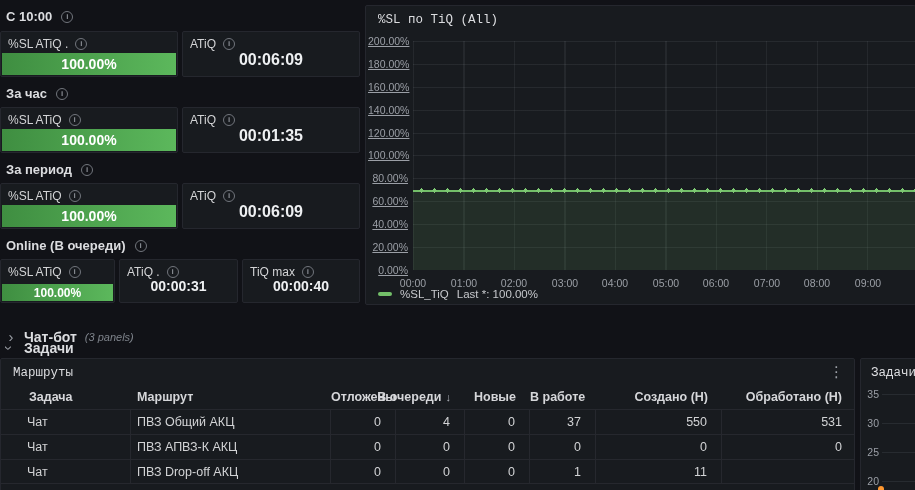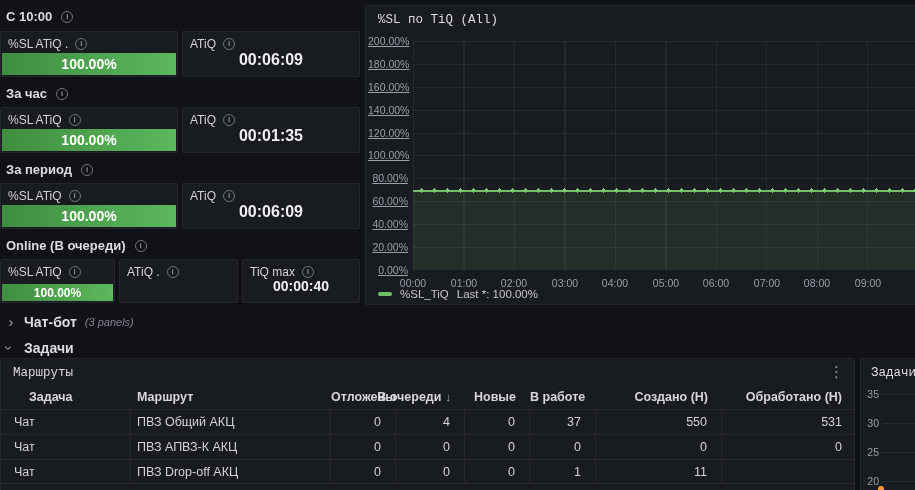--- a/index.html
+++ b/index.html
@@ -63,21 +63,21 @@
   .thead .hc{ padding-right:14px; text-align:right; white-space:nowrap; }
   .thead .hc.l1{ text-align:left; padding:0 0 0 28px; }
   .thead .hc.l2{ text-align:left; padding:0 0 0 6px; }
   .thead .sorted{ display:flex; justify-content:flex-end; align-items:center; gap:4px; }
   .sort-arrow{ color:#aeb2b9; font-size:11px; }
   .trow{ position:absolute; left:0; right:0; height:25px; font-size:12.5px; color:#d2d3d5;
     border-top:1px solid #26282e; }
   .trow.last{ border-bottom:1px solid #26282e; }
   .td{ border-right:1px solid #26282e; height:100%; display:flex; align-items:center;
     padding-left:6px; white-space:nowrap; overflow:hidden; }
-  .td.first{ padding-left:13px; }
+  .td.first{ padding-left:26px; }
   .td.num{ justify-content:flex-end; padding-right:14px; padding-left:0; }
   .td.lastcell{ border-right:none; }
   
   .mini-ytick{ position:absolute; left:2px; width:16px; text-align:right;
     font-size:10.5px; color:#9b9fa6; line-height:10px; }
   .mini-grid{ position:absolute; left:21px; right:0; height:1px; background:rgba(204,212,220,0.09); }
   .mini-dot{ position:absolute; left:17px; top:127px; width:6px; height:6px;
     border-radius:50%; background:#ff9830; }
 </style>
 </head>
@@ -159,20 +159,21 @@
     </div>
     <div class="bar">
       <span>100.00%</span>
     </div>
   </div>
   <div class="panel sm" style="left:119px;top:259px;width:119px;height:44px;">
     <div class="stat-title">
       <span>ATiQ .</span>
       <span class="info"></span>
     </div>
+    <div class="stat-value">00:00:31</div>
   </div>
   <div class="panel sm" style="left:242px;top:259px;width:118px;height:44px;">
     <div class="stat-title">
       <span>TiQ max</span>
       <span class="info"></span>
     </div>
     <div class="stat-value">00:00:40</div>
   </div>
 
   <div class="panel" style="left:365px;top:5px;width:551px;height:300px;">
@@ -207,21 +208,21 @@
     <span class="xtick" style="left:429px;">08:00</span>
     <span class="xtick" style="left:480px;">09:00</span>
 
     <div class="legend">
       <span class="mark"></span>
       <span>%SL_TiQ</span>
       <span>Last *: 100.00%</span>
     </div>
   </div>
 
-  <div class="row-head" style="top:313px;text-align:center;">
+  <div class="row-head" style="top:328px;text-align:center;">
     <span class="chev"></span>
     <span>Чат-бот</span>
     <span class="note">(3 panels)</span>
   </div>
   <div class="row-head" style="top:339px;">
     <span class="chev open"></span>
     <span>Задачи</span>
   </div>
 
   <div class="panel" style="left:0;top:358px;width:855px;height:140px;">

